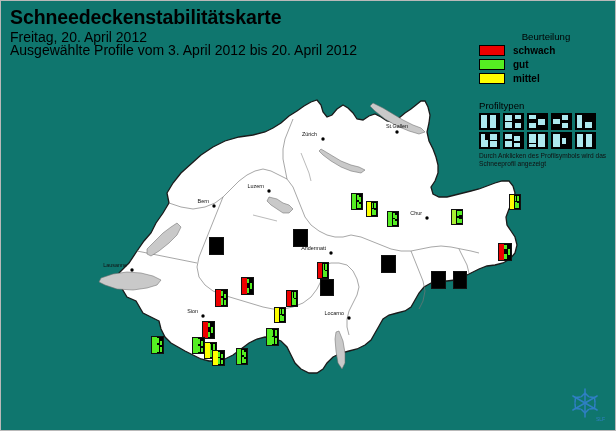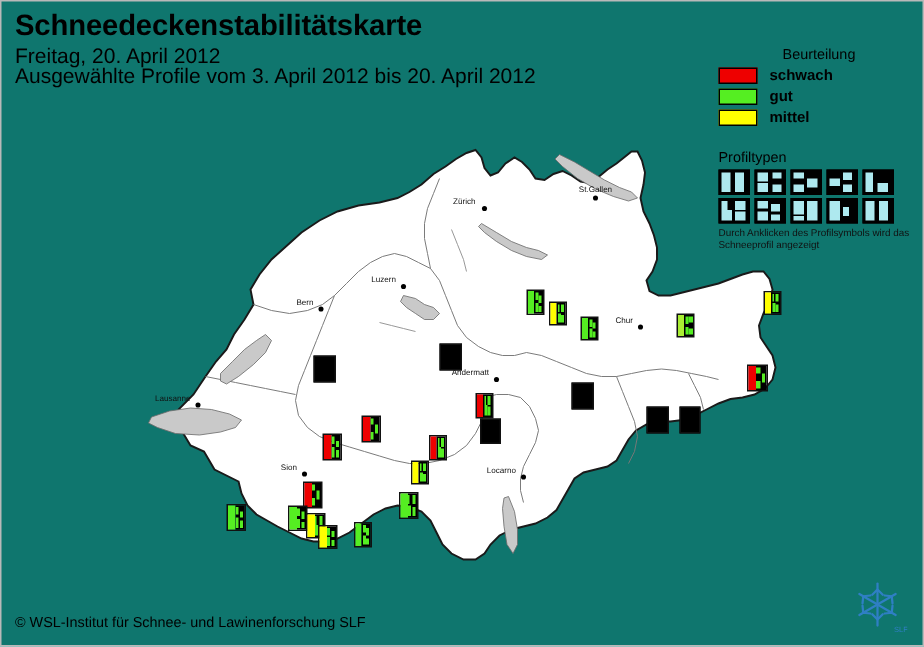--- a/index.html
+++ b/index.html
@@ -455,21 +455,20 @@
           <i style="left: 52%; top: 30%; width: 20%; height: 40%; background: rgb(174, 233, 239);"></i>
         </div>
         <div class="pt-icon">
           <i style="left: 6%; top: 4%; width: 30%; height: 92%; background: rgb(174, 233, 239);"></i>
           <i style="left: 52%; top: 4%; width: 30%; height: 92%; background: rgb(174, 233, 239);"></i>
         </div>
       </div>
     <div class="pt-note">Durch Anklicken des Profilsymbols wird das Schneeprofil angezeigt</div>
   </div>
 
-  <div id="footer">© WSL-Institut für Schnee- und Lawinenforschung SLF</div>
 
   <div id="logo">
     <svg viewBox="0 0 40 40" width="40" height="40" xmlns="http://www.w3.org/2000/svg">
       <g stroke="#2f7fc4" stroke-width="1.5" fill="none" stroke-linecap="round">
         <line x1="20" y1="5" x2="20" y2="33"></line>
         <line x1="7.9" y1="12" x2="32.1" y2="26"></line>
         <line x1="7.9" y1="26" x2="32.1" y2="12"></line>
         <path d="M20,9 L16.5,12.5 M20,9 L23.5,12.5"></path>
         <path d="M20,29 L16.5,25.5 M20,29 L23.5,25.5"></path>
         <path d="M10.5,13.5 L10,18.3 M10.5,13.5 L15.2,13"></path>

